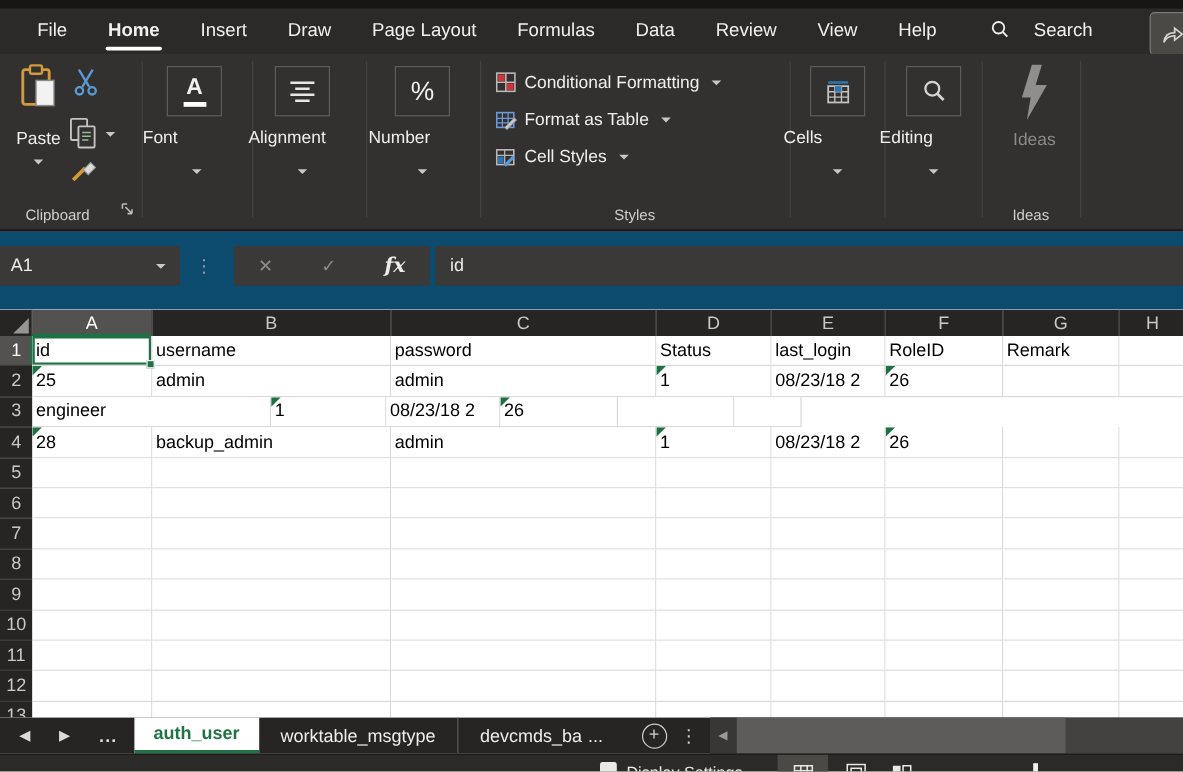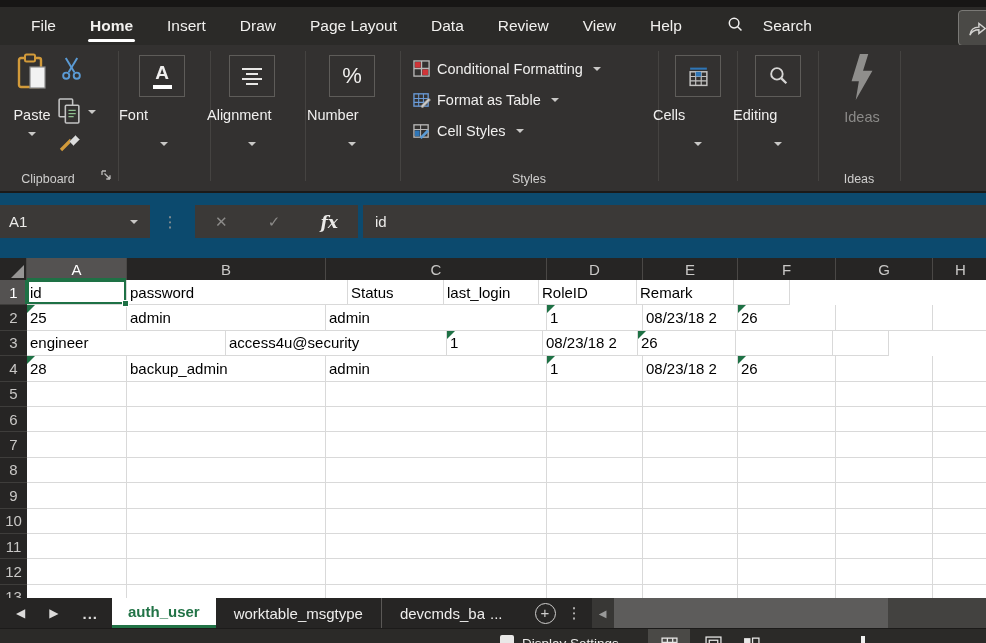--- a/index.html
+++ b/index.html
@@ -90,20 +90,21 @@
 
 <div class="menubar">
   <div class="menu-top-strip"></div>
   <div class="menu-row">
     <div id="menu-items" style="display:flex;">
         <div class="menu-item">File</div>
         <div class="menu-item active">Home</div>
         <div class="menu-item">Insert</div>
         <div class="menu-item">Draw</div>
         <div class="menu-item">Page Layout</div>
+        <div class="menu-item">Formulas</div>
         <div class="menu-item">Data</div>
         <div class="menu-item">Review</div>
         <div class="menu-item">View</div>
         <div class="menu-item">Help</div>
       </div>
     <div class="menu-search">
       <span><svg width="16" height="16" viewBox="0 0 18 18">
             <circle cx="8" cy="8" r="5.4" fill="none" stroke="#f0efee" stroke-width="1.7"></circle>
             <line x1="12" y1="12" x2="16.3" y2="16.3" stroke="#f0efee" stroke-width="1.7"></line>
           </svg></span>
@@ -286,20 +287,23 @@
       <div class="ch" style="width: 97px;">G</div>
       <div class="ch" style="width: 56px;">H</div>
     </div>
   <div id="grid-rows">
       <div class="drow">
         <div class="rh hl">1</div>
         <div class="cell sel" style="width: 100px;">
           <span>id</span>
           <div class="handle"></div>
         </div>
+        <div class="cell" style="width: 199px;">
+          <span>username</span>
+        </div>
         <div class="cell" style="width: 221px;">
           <span>password</span>
         </div>
         <div class="cell" style="width: 96px;">
           <span>Status</span>
         </div>
         <div class="cell" style="width: 95px;">
           <span>last_login</span>
         </div>
         <div class="cell" style="width: 98px;">
@@ -339,23 +343,20 @@
           <span></span>
         </div>
         <div class="cell" style="width: 56px;">
           <span></span>
         </div>
       </div>
       <div class="drow">
         <div class="rh">3</div>
         <div class="cell" style="width: 199px;">
           <span>engineer</span>
-        </div>
-        <div class="cell" style="width: 221px;">
-          <span>access4u@security</span>
         </div>
         <div class="cell" style="width: 96px;">
           <i class="tri"></i>
           <span>1</span>
         </div>
         <div class="cell" style="width: 95px;">
           <span>08/23/18 2</span>
         </div>
         <div class="cell" style="width: 98px;">
           <i class="tri"></i>

